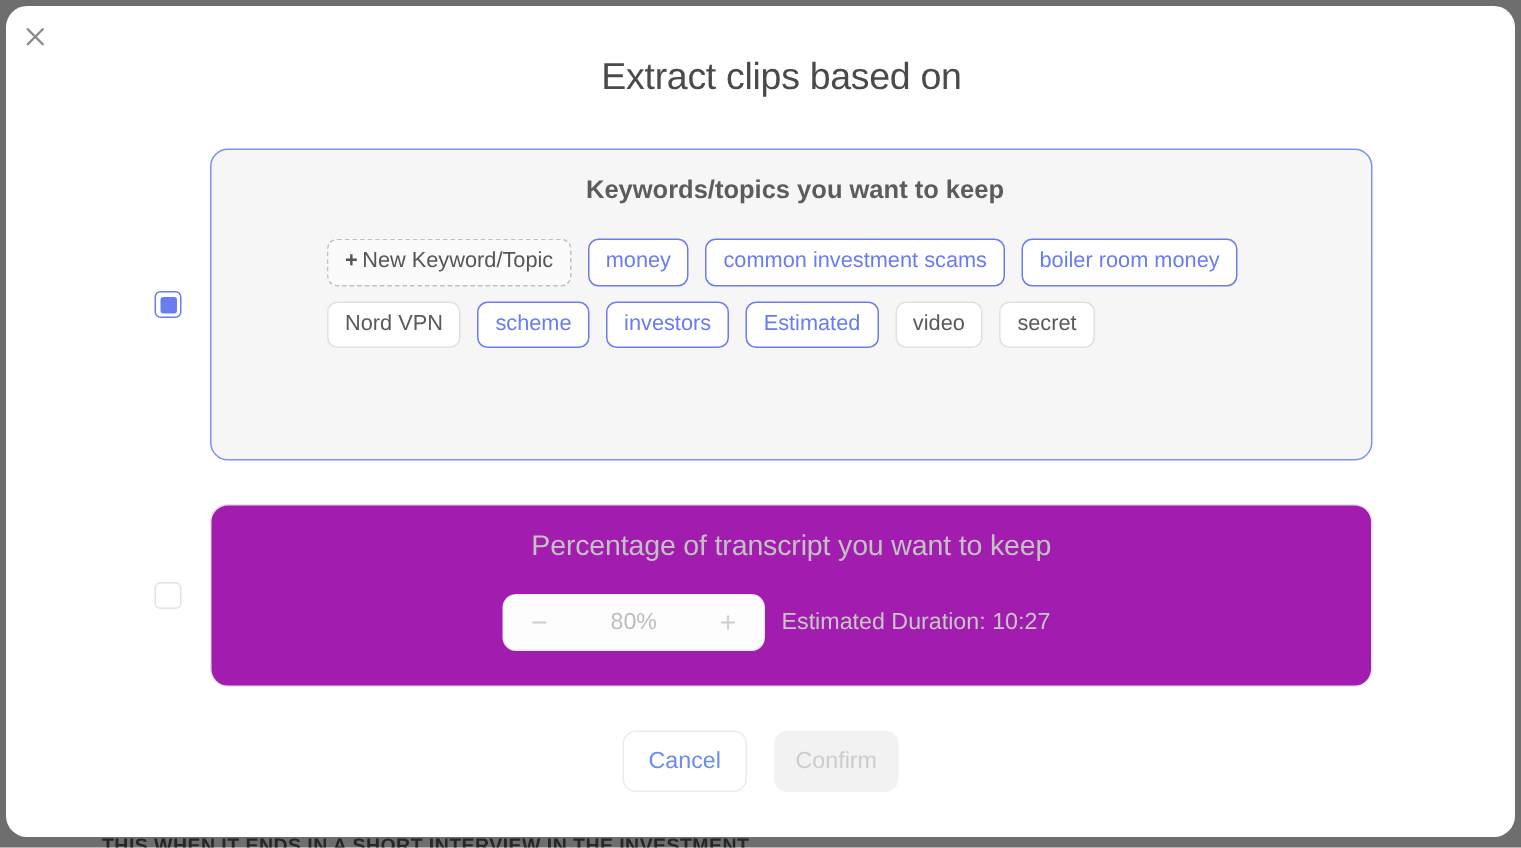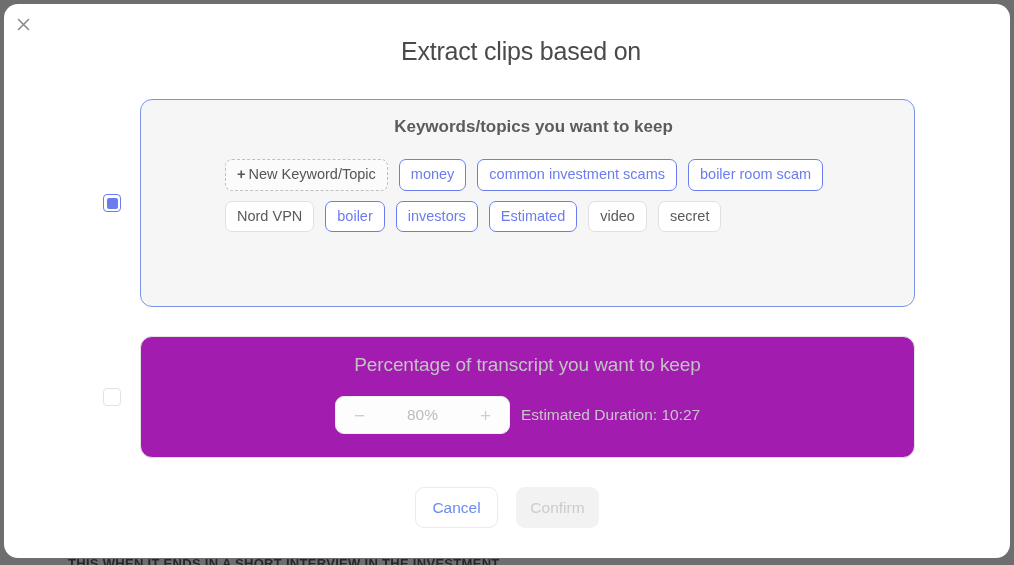--- a/index.html
+++ b/index.html
@@ -109,21 +109,21 @@
   
   .panel {
     border-radius: 12px;
     background: #f6f6f6;
     flex: 0 0 auto;
   }
   .panel.active {
     width: 775px;
     height: 208px;
     border: 1.5px solid #7b94ea;
-    padding: 17px 0 0 12px;
+    padding: 17px 0 0 5px;
   }
   .panel.inactive {
     width: 775px;
     height: 122px;
     border: 1.5px solid #e4e4e4;
     background: #a21caf;
     padding: 17px 0 0 0;
   }
 
   .panel-title {
@@ -261,23 +261,23 @@
 
     <div class="panel active">
       <div class="panel-title">Keywords/topics you want to keep</div>
 
       <div class="tag-cloud">
 
         <div class="tag new"><span class="plus">+</span><span>New Keyword/Topic</span></div>
 
         <div class="tag selected">money</div>
         <div class="tag selected">common investment scams</div>
-        <div class="tag selected">boiler room scam</div>
+        <div class="tag selected">boiler room money</div>
         <div class="tag unselected">Nord VPN</div>
-        <div class="tag selected">boiler</div>
+        <div class="tag selected">scheme</div>
         <div class="tag selected">investors</div>
         <div class="tag selected">Estimated</div>
         <div class="tag unselected">video</div>
         <div class="tag unselected">secret</div>
 
       </div>
     </div>
   </div>
 
   <div class="option-row percent">

